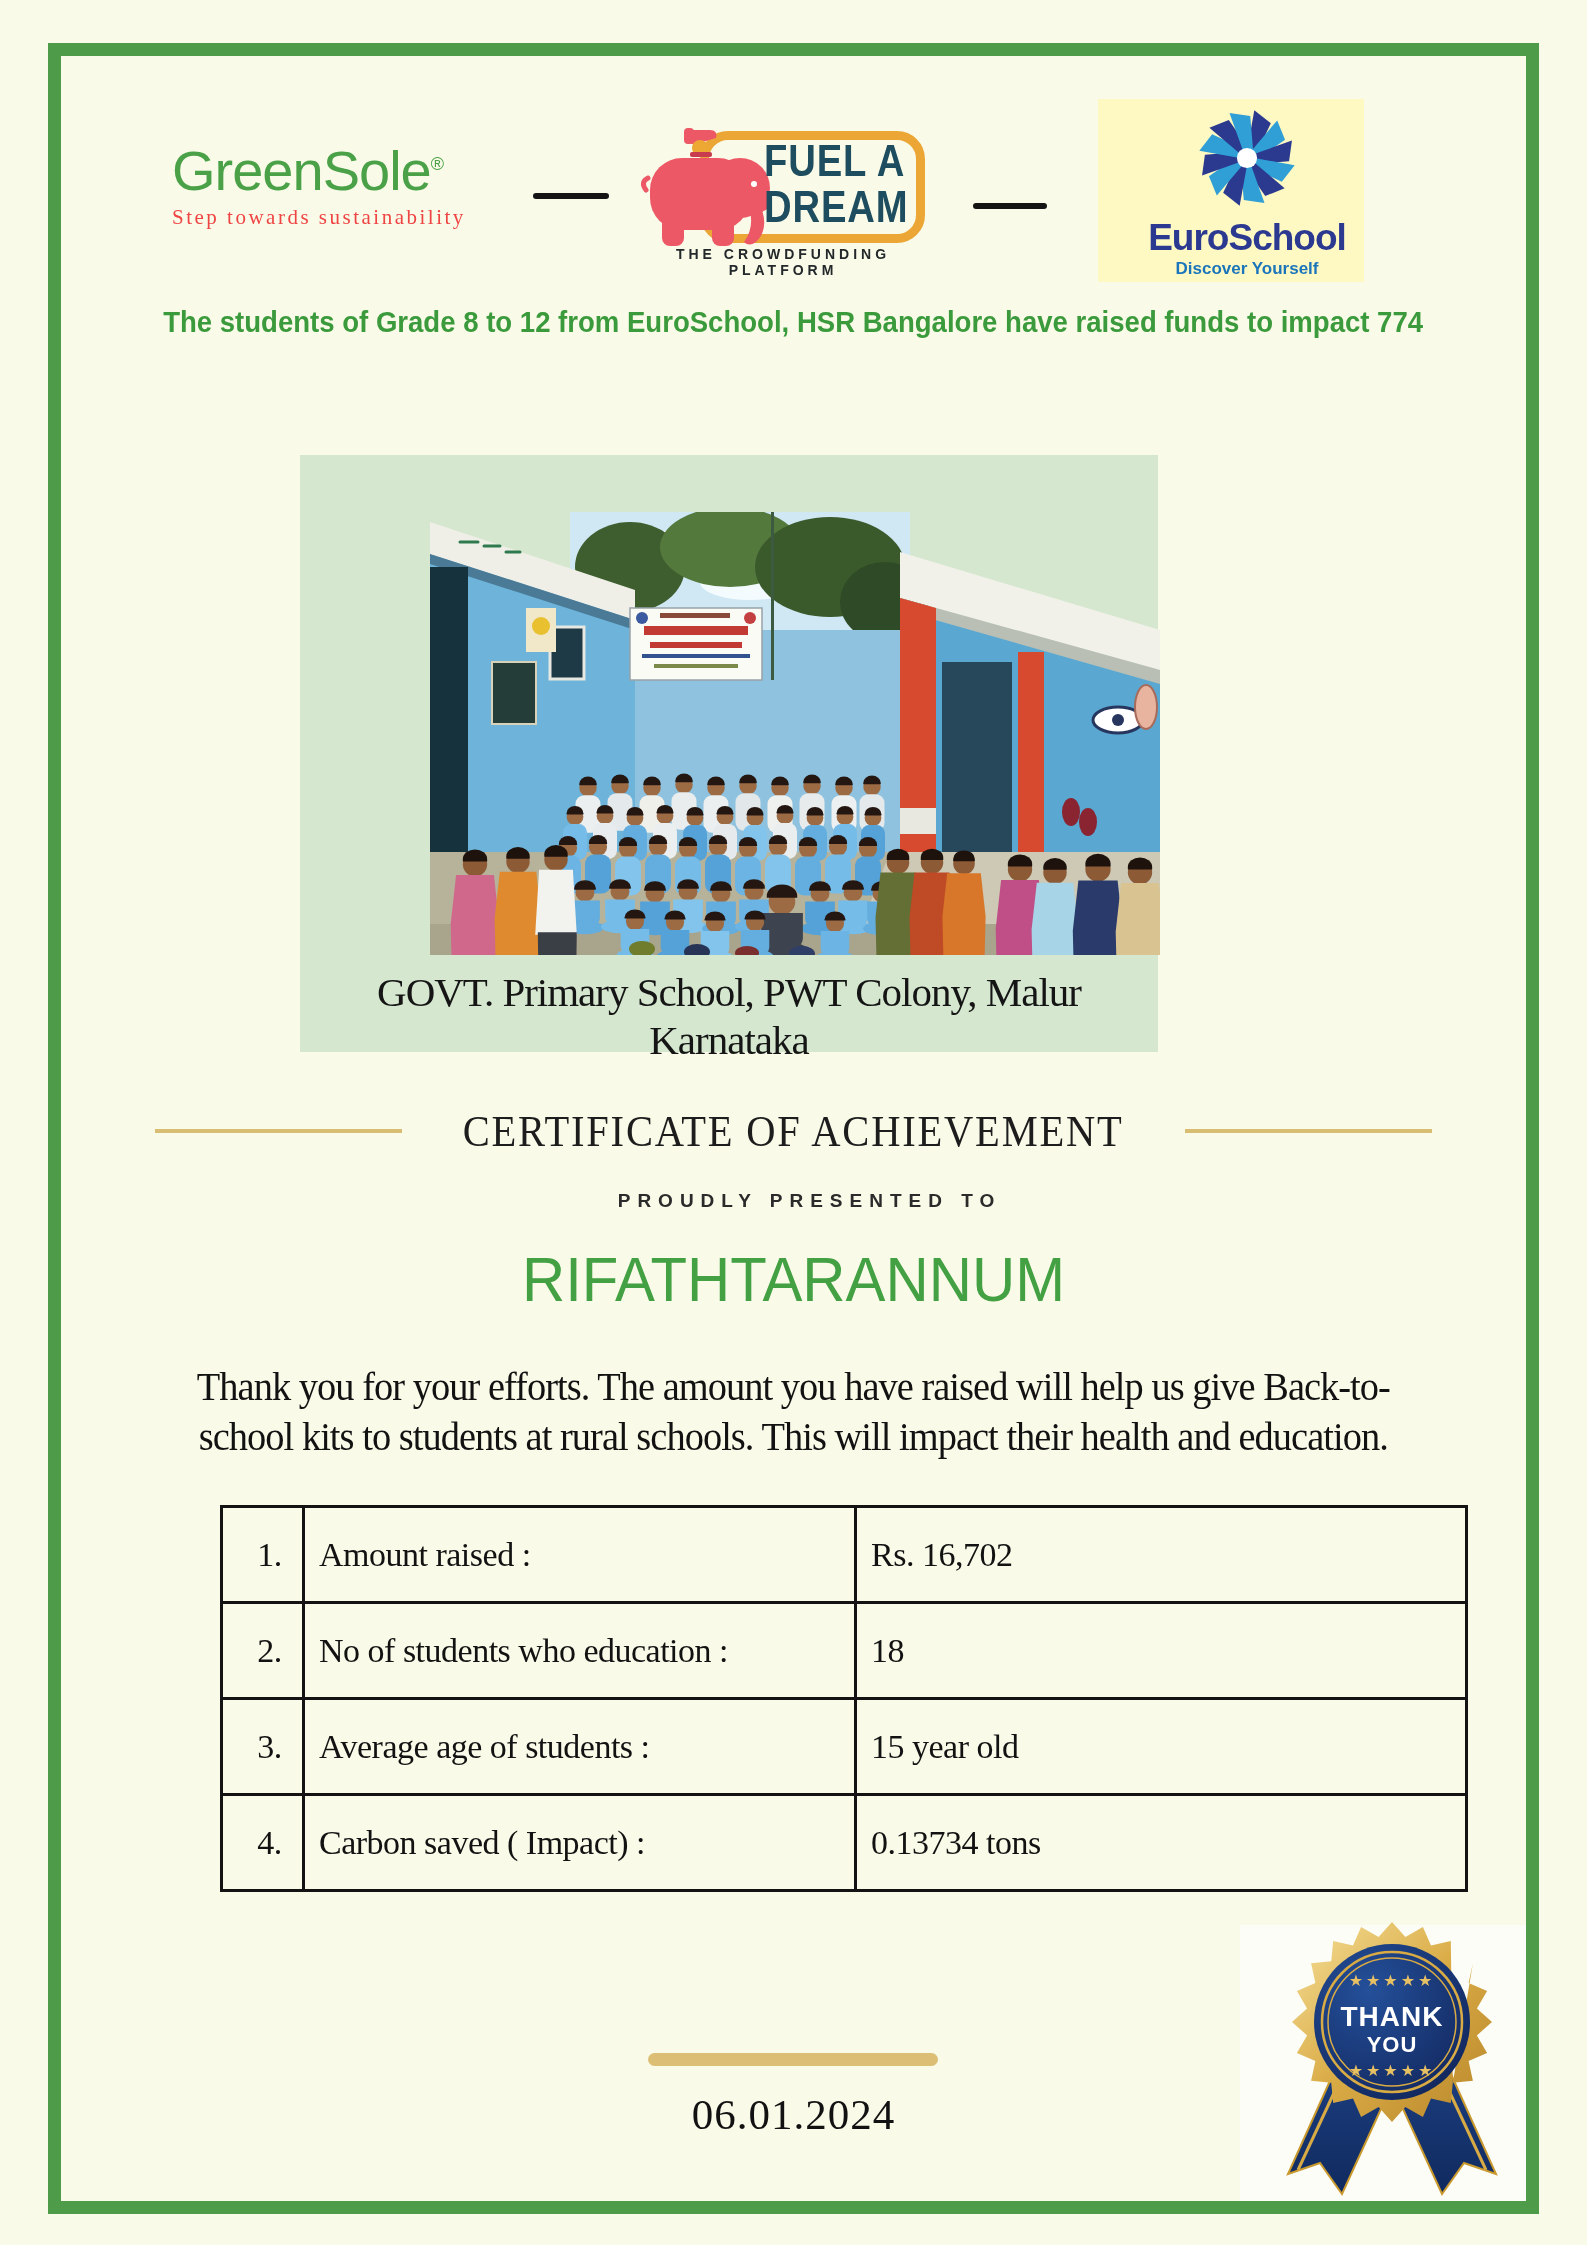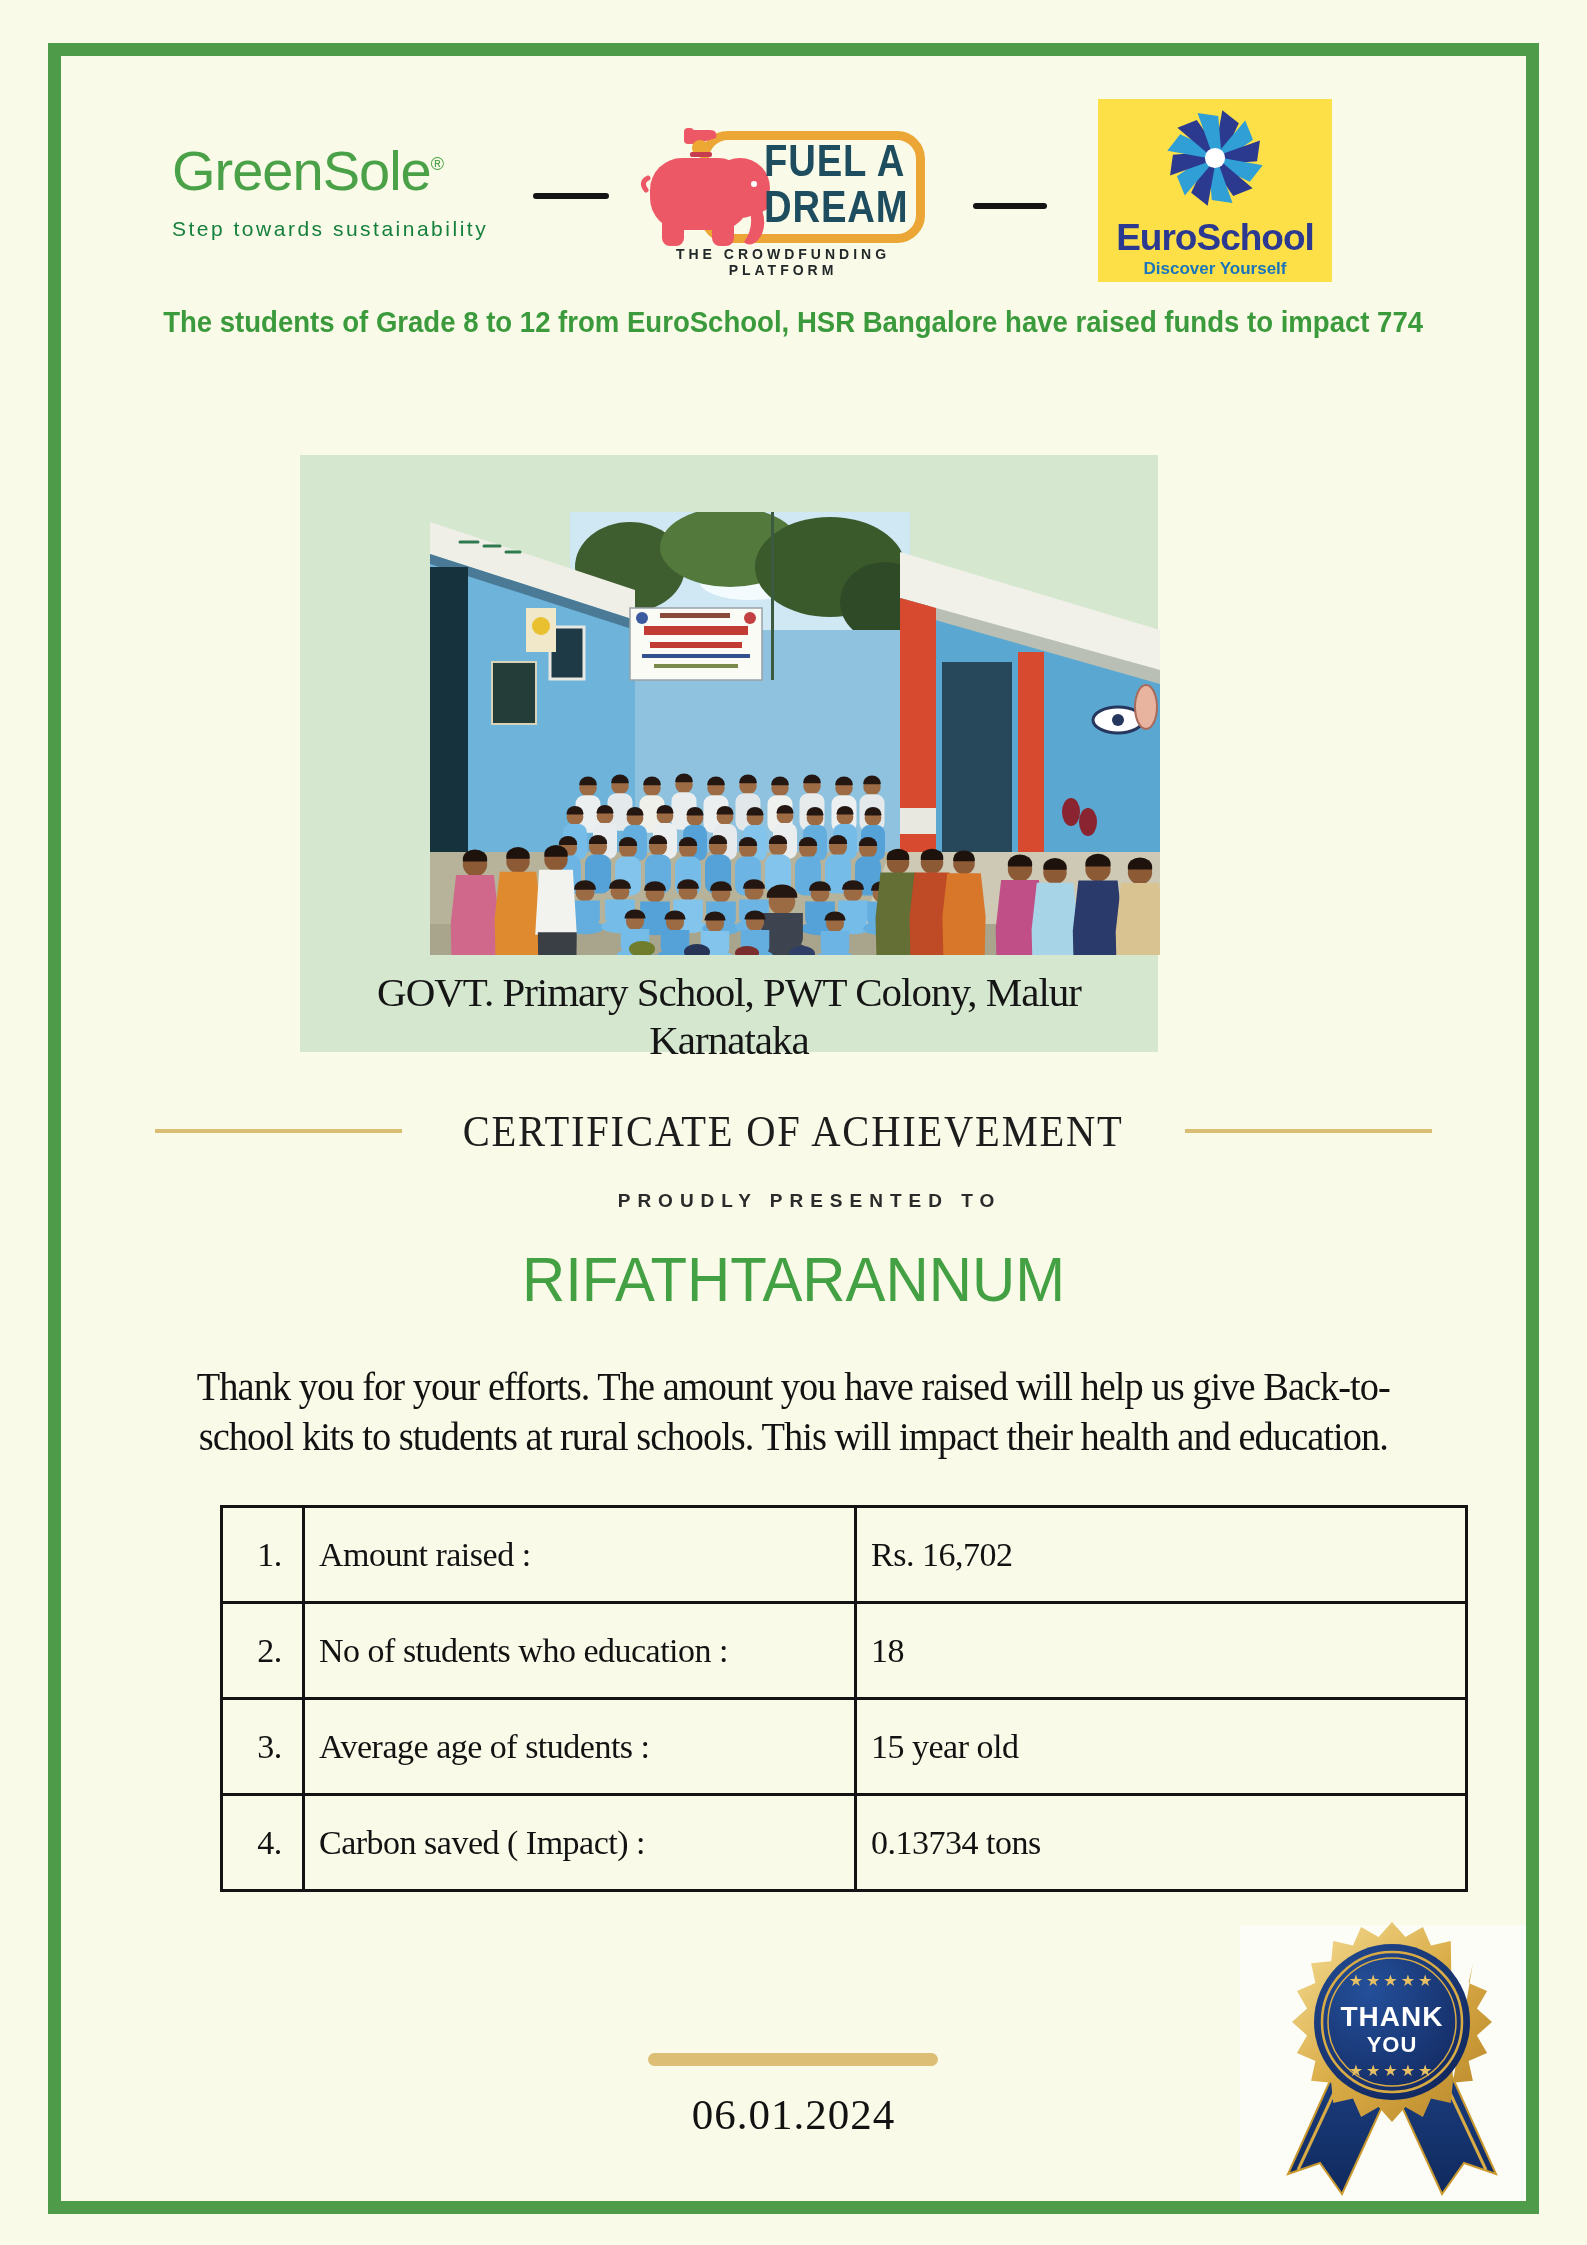--- a/index.html
+++ b/index.html
@@ -6,27 +6,27 @@
   body{width:1587px;height:2245px;position:relative;background:#f9fbe8;
        font-family:"Liberation Sans",sans-serif;overflow:hidden;}
   .abs{position:absolute;}
   .center{left:0;right:0;text-align:center;}
   .frame{position:absolute;left:48px;top:43px;right:48px;bottom:31px;
          border:13px solid #4e9b49;z-index:6;pointer-events:none;}
 
   
   .gs-name{font-size:56px;color:#4aa147;letter-spacing:-1px;font-weight:400;}
   .gs-name sup{font-size:18px;color:#4aa147;}
-  .gs-tag{font-size:21px;color:#15803d;letter-spacing:2.5px;margin-top:14px;}
+  .gs-tag{font-size:21px;color:#ef4444;letter-spacing:2.5px;margin-top:2px;font-family:Liberation Serif, serif;}
   .dash{height:6px;background:#141414;border-radius:3px;}
   .fad-rect{border:9px solid #eba636;border-radius:28px;background:transparent;}
   .fad-text{color:#1d4d5e;font-weight:800;font-size:45px;line-height:46px;
             transform:scaleX(.85);transform-origin:left center;letter-spacing:1px;}
   .fad-tag{font-size:14px;letter-spacing:4px;color:#23282a;font-weight:700;}
-  .euro-panel{background:#fde047;}
+  .euro-panel{background:#fef9c3;padding-left:32px;}
   .euro-name{font-size:37px;font-weight:800;color:#2b3990;letter-spacing:-1px;}
   .euro-tag{font-size:17px;font-weight:700;color:#1b75bb;}
 
   .intro{font-weight:700;color:#3b9a3b;font-size:29px;line-height:44px;}
   .intro span{display:inline-block;transform:scaleX(.95);transform-origin:center;white-space:nowrap;}
 
   .photo-box{background:#d5e8cf;}
   .caption{font-family:"Liberation Serif",serif;font-size:41px;color:#151515;letter-spacing:-1px;}
 
   .title-row{display:flex;align-items:center;justify-content:center;gap:24px;}

